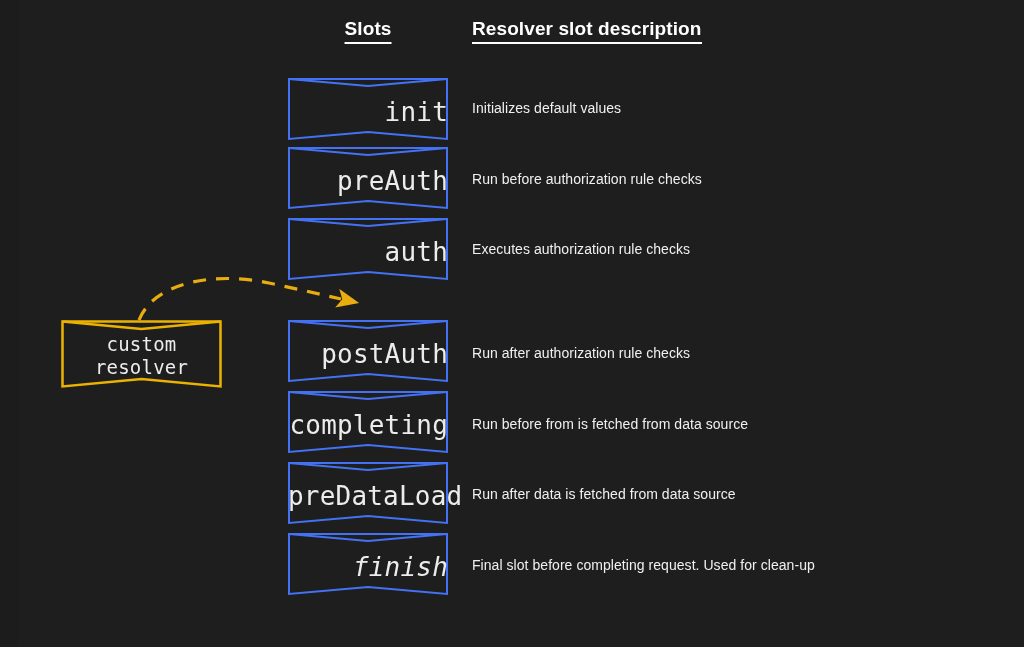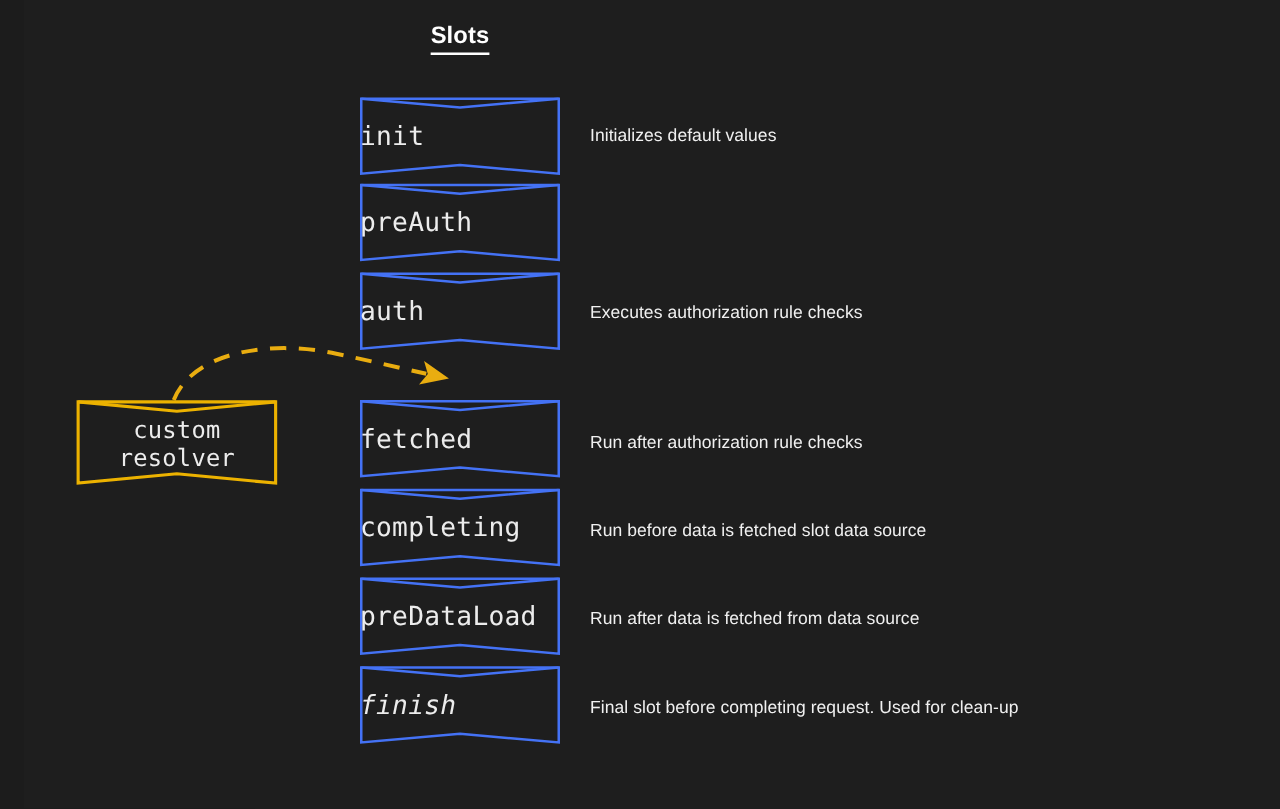--- a/index.html
+++ b/index.html
@@ -55,24 +55,24 @@
     position: absolute;
     left: 0;
     top: 0;
     display: block;
     overflow: visible;
   }
   .slot-label {
     position: absolute;
     left: 0;
     width: 160px;
-    text-align: left;
+    text-align: right;
     color: #ececec;
     font-family: "DejaVu Sans Mono", "Liberation Mono", monospace;
-    font-size: 21px;
+    font-size: 26px;
     letter-spacing: 0.2px;
     white-space: nowrap;
     pointer-events: none;
   }
 
   .slot-desc {
     position: absolute;
     left: 453px;
     color: #f0f0f0;
     font-family: "Liberation Sans", sans-serif;
@@ -123,64 +123,68 @@
   }
 </style>
 </head>
 <body>
 
 <div id="canvas">
 
   <div class="col-header" id="header-slots">
     <span class="underline">Slots</span>
   </div>
+  <div class="col-header" id="header-desc">
+    <span class="underline">Resolver slot description</span>
+  </div>
 
   <div class="slot-box" style="top:78px;">
     <svg width="160" height="62" viewBox="0 0 160 62" aria-hidden="true">
       <path d="M1,1 L159,1 L159,61 L80,54 L1,61 Z" fill="none" stroke="#4472f5" stroke-width="2" stroke-linejoin="miter"></path>
       <path d="M1,1 L80,8 L159,1" fill="none" stroke="#4472f5" stroke-width="2" stroke-linejoin="miter"></path>
     </svg>
     <div class="slot-label" style="top:19px;">init</div>
   </div>
   <div class="slot-desc" style="top:100px;">Initializes default values</div>
 
   <div class="slot-box" style="top:147px;">
     <svg width="160" height="62" viewBox="0 0 160 62" aria-hidden="true">
       <path d="M1,1 L159,1 L159,61 L80,54 L1,61 Z" fill="none" stroke="#4472f5" stroke-width="2" stroke-linejoin="miter"></path>
       <path d="M1,1 L80,8 L159,1" fill="none" stroke="#4472f5" stroke-width="2" stroke-linejoin="miter"></path>
     </svg>
     <div class="slot-label" style="top:19px;">preAuth</div>
   </div>
+  <div class="slot-desc" style="top:171px;">Run before authorization rule checks</div>
 
   <div class="slot-box" style="top:218px;">
     <svg width="160" height="62" viewBox="0 0 160 62" aria-hidden="true">
       <path d="M1,1 L159,1 L159,61 L80,54 L1,61 Z" fill="none" stroke="#4472f5" stroke-width="2" stroke-linejoin="miter"></path>
       <path d="M1,1 L80,8 L159,1" fill="none" stroke="#4472f5" stroke-width="2" stroke-linejoin="miter"></path>
     </svg>
     <div class="slot-label" style="top:19px;">auth</div>
   </div>
   <div class="slot-desc" style="top:241px;text-align:right;">Executes authorization rule checks</div>
 
   <div class="slot-box" style="top:320px;">
     <svg width="160" height="62" viewBox="0 0 160 62" aria-hidden="true">
       <path d="M1,1 L159,1 L159,61 L80,54 L1,61 Z" fill="none" stroke="#4472f5" stroke-width="2" stroke-linejoin="miter"></path>
       <path d="M1,1 L80,8 L159,1" fill="none" stroke="#4472f5" stroke-width="2" stroke-linejoin="miter"></path>
     </svg>
-    <div class="slot-label" style="top:19px;">fetched</div>
+    <div class="slot-label" style="top:19px;">postAuth</div>
   </div>
   <div class="slot-desc" style="top:345px;">Run after authorization rule checks</div>
 
   <div class="slot-box" style="top:391px;">
     <svg width="160" height="62" viewBox="0 0 160 62" aria-hidden="true">
       <path d="M1,1 L159,1 L159,61 L80,54 L1,61 Z" fill="none" stroke="#4472f5" stroke-width="2" stroke-linejoin="miter"></path>
       <path d="M1,1 L80,8 L159,1" fill="none" stroke="#4472f5" stroke-width="2" stroke-linejoin="miter"></path>
     </svg>
     <div class="slot-label" style="top:19px;">completing</div>
   </div>
-  <div class="slot-desc" style="top:416px;">Run before data is fetched slot data source</div>
+  <div class="slot-desc" style="top:416px;">Run before from is fetched from data source</div>
 
   <div class="slot-box" style="top:462px;">
     <svg width="160" height="62" viewBox="0 0 160 62" aria-hidden="true">
       <path d="M1,1 L159,1 L159,61 L80,54 L1,61 Z" fill="none" stroke="#4472f5" stroke-width="2" stroke-linejoin="miter"></path>
       <path d="M1,1 L80,8 L159,1" fill="none" stroke="#4472f5" stroke-width="2" stroke-linejoin="miter"></path>
     </svg>
     <div class="slot-label" style="top:19px;">preDataLoad</div>
   </div>
   <div class="slot-desc" style="top:486px;">Run after data is fetched from data source</div>
 

